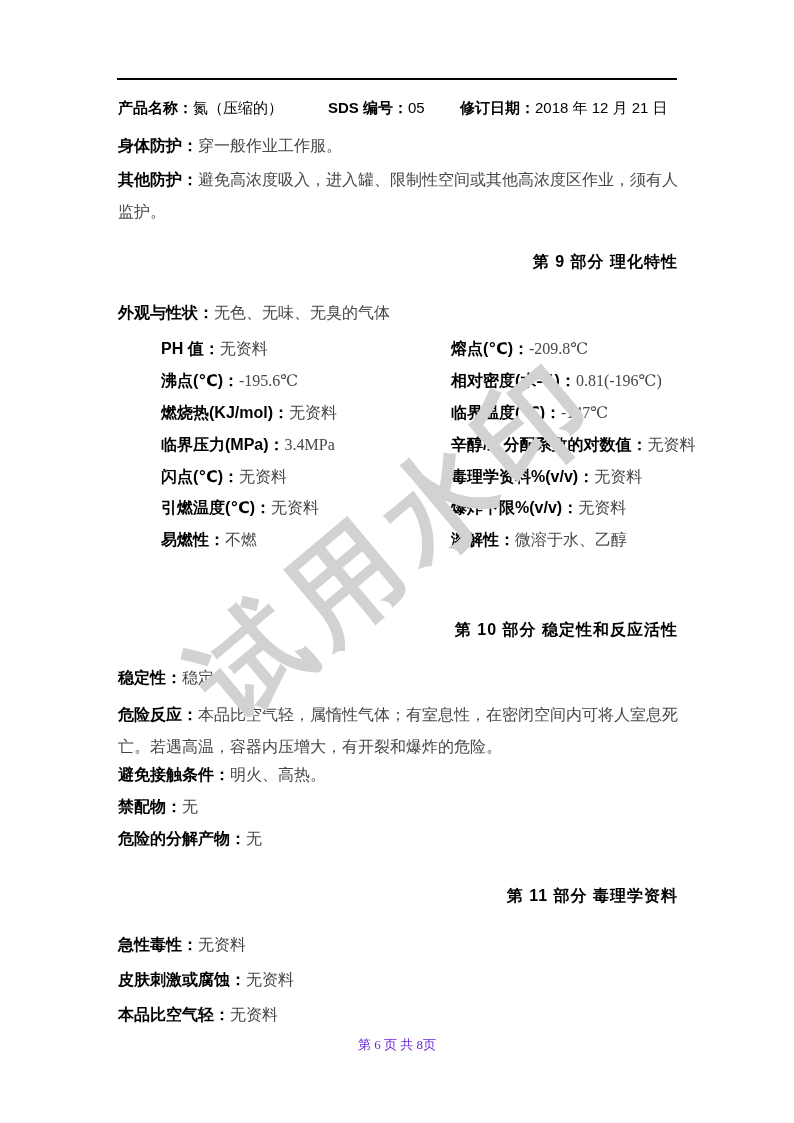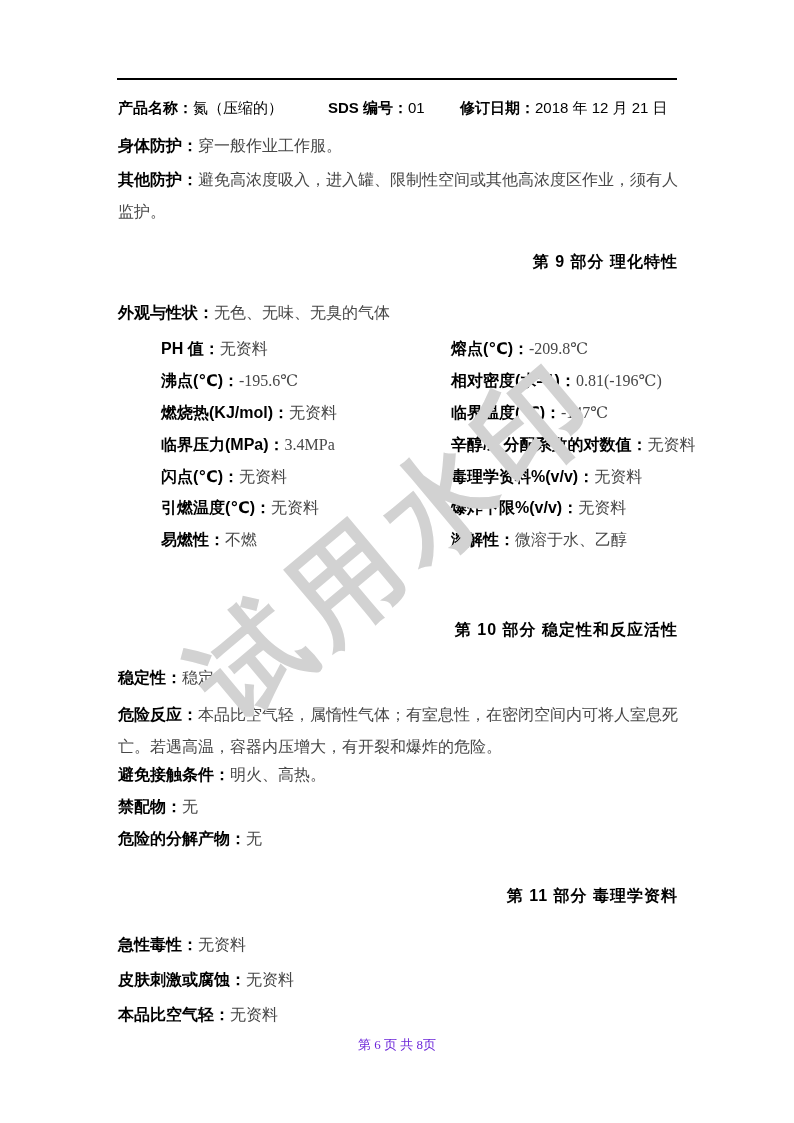--- a/index.html
+++ b/index.html
@@ -37,21 +37,21 @@
 </style>
 </head>
 <body>
 
 <div class="page">
 
   <div class="hdr-item" style="left:118px">
     <span class="lbl">产品名称：</span><span>氮（压缩的）</span>
   </div>
   <div class="hdr-item" style="left:328px">
-    <span class="lbl">SDS 编号：</span><span>01</span>
+    <span class="lbl">SDS 编号：</span><span>05</span>
   </div>
   <div class="hdr-item" style="left:460px">
     <span class="lbl">修订日期：</span><span>2018 年 12 月 21 日</span>
   </div>
   <div class="hdr-rule"></div>
 
   <div class="ln" style="top:136px">
     <span class="lbl">身体防护：</span><span class="val">穿一般作业工作服。</span>
   </div>
   <div class="para" style="top:164px">

